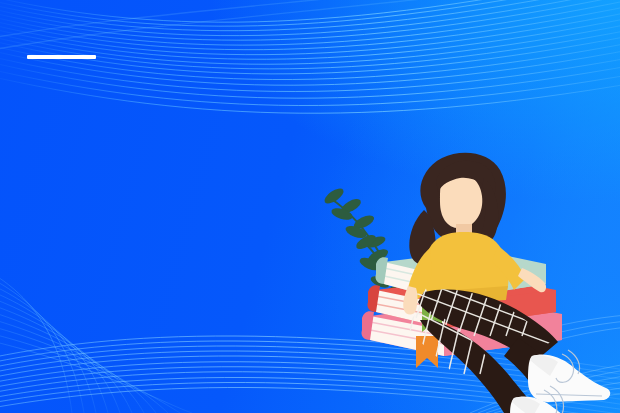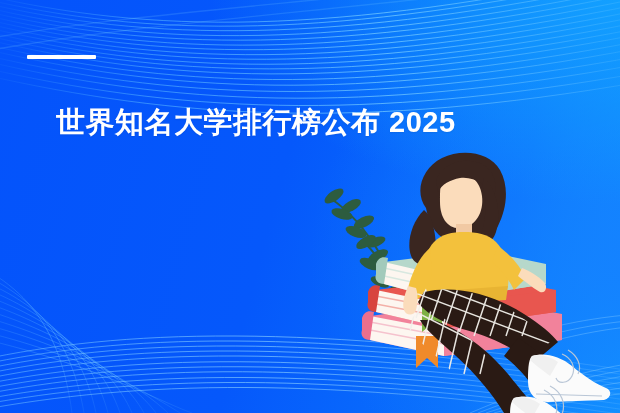--- a/index.html
+++ b/index.html
@@ -132,21 +132,20 @@
       <path d="M502,413 C552,402 600,389 640,386"></path>
       <path d="M512,413 C560,404 606,394 640,392"></path>
       <path d="M540,330 C572,322 606,316 640,314"></path>
       <path d="M544,336 C576,328 608,322 640,320"></path>
       <path d="M548,342 C580,334 610,328 640,326"></path>
     </g>
   </svg>
 
   <div id="rule"></div>
 
-  <div id="title">世界知名大学排行榜公布 2025</div>
 
   <svg id="art" viewBox="0 0 302 263">
     <defs>
       <clipPath id="pantsClipA">
         <path d="M92,86 L150,66 L206,96 L196,128 L126,142 L88,112 Z"></path>
       </clipPath>
       <clipPath id="legClip1">
         <path d="M98,78 C130,66 168,78 196,96 C214,108 226,118 232,126
                  L206,150 C192,138 168,126 140,120 C118,115 100,106 92,96 Z"></path>
       </clipPath>

